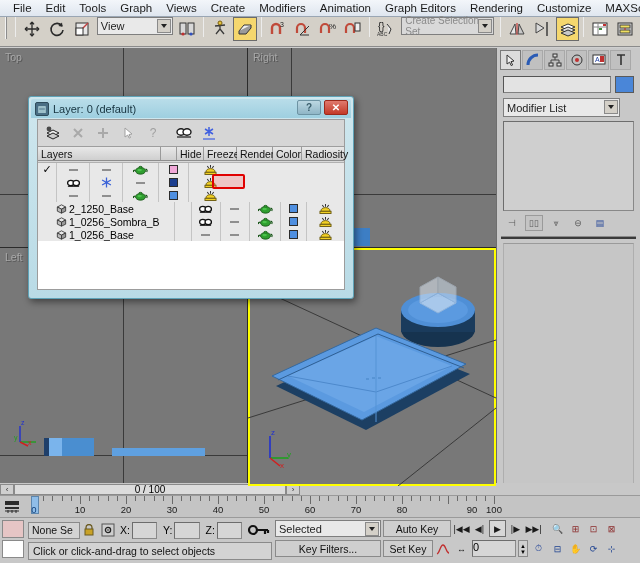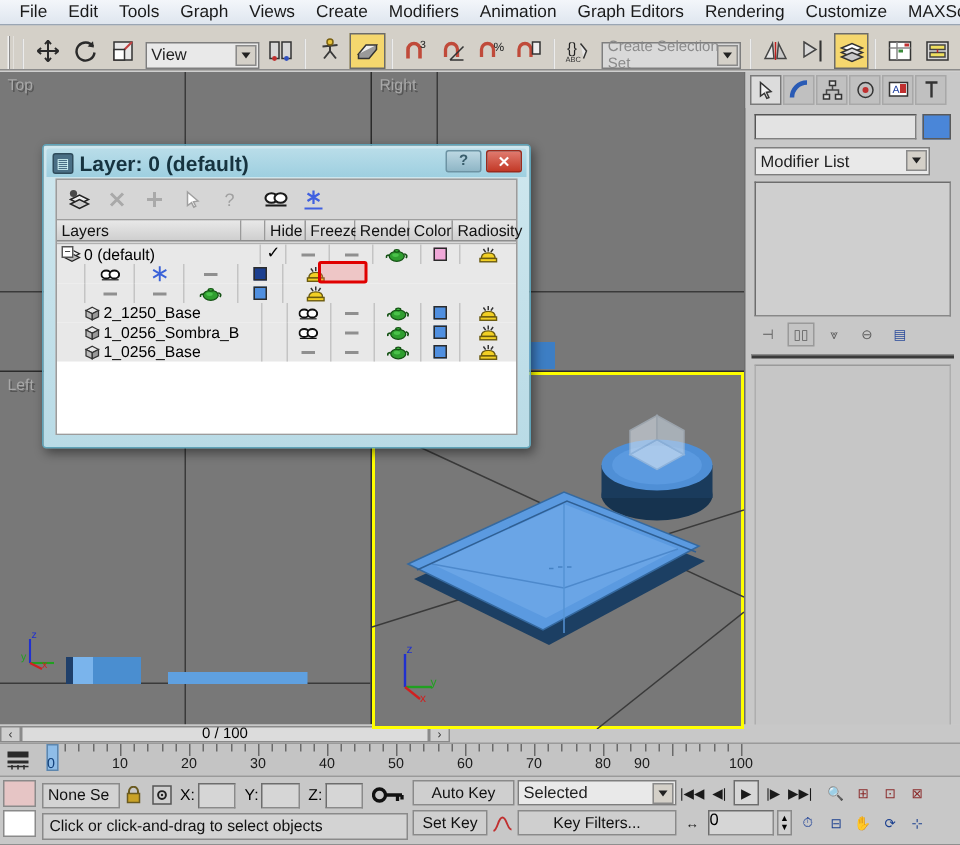--- a/index.html
+++ b/index.html
@@ -25,21 +25,21 @@
     font-size: 11.5px;
     color: #1a1a1a;
     white-space: nowrap;
     cursor: default;
   }
   
   #toolbar {
     height: 30px;
     background: #d4d0c8;
     border-bottom: 1px solid #8b8b8b;
-    display:flex; align-items:flex-end;
+    display:flex; align-items:flex-start;
     padding: 0 2px;
     position: relative;
   }
   .tbtn {
     width: 24px; height: 24px;
     margin: 0 1px;
     display:flex; align-items:center; justify-content:center;
     position: relative;
     cursor: default;
     border: 1px solid transparent;
@@ -117,21 +117,21 @@
     box-shadow: 2px 3px 7px rgba(0,0,0,.45);
     z-index: 50;
     padding: 2px;
   }
   #dlg-title { height:19px; display:flex; align-items:center;
     background: linear-gradient(#b9dde9,#9ecfe0);
     border-radius:2px 2px 0 0; padding:0 2px; position:relative;}
   #dlg-icon { width:14px;height:14px;margin:0 4px 0 2px;
      background:#4a6f85; border:1px solid #2f4c5c; border-radius:2px;
      color:#dff; font-size:9px; display:flex;align-items:center;justify-content:center;}
-  #dlg-title .txt{font-size:14px;color:#16333f; font-weight:bold;}
+  #dlg-title .txt{font-size:11px;color:#16333f; font-weight:normal;}
   .tbar-btn{position:absolute; top:1px; height:15px; width:24px;
      display:flex;align-items:center;justify-content:center;
      border:1px solid #6d93a3; border-radius:2px; font-size:10px; font-weight:bold;}
   #dlg-help{ right:30px; background:linear-gradient(#bcd7e2,#8fb6c6); color:#3a5e6c;}
   #dlg-close{ right:3px; background:linear-gradient(#e07a6e,#c33a28); color:#fff;
      border-color:#9b2a1c;}
   #dlg-body { position:absolute; left:8px; top:22px; right:8px; bottom:8px;
      background:#d8d8d8; border:1px solid #9c9c9c; }
   #dlg-tools { height:26px; display:flex; align-items:center; padding-left:4px;
      background:#d6d6d6; }
@@ -537,29 +537,20 @@
       <div class="hc" style="width:19px"></div>
       <div class="hc" style="width:33px">Hide</div>
       <div class="hc" style="width:33px">Freeze</div>
       <div class="hc" style="width:36px">Render</div>
       <div class="hc" style="width:30px">Color</div>
       <div class="hc" style="width:42px;border-right:none">Radiosity</div>
     </div>
 
     <div id="list-body">
         <div class="lrow">
-          <div class="c-name" style="position:relative;padding-left:4px">
-            <span style="position:absolute;left:3px;top:1px;width:8px;height:8px;border:1px solid #555;background:#fff;font-size:7px;line-height:7px;text-align:center;">−</span>
-            <svg width="12" height="10" viewBox="0 0 14 12" style="margin-right:2px">
-              <path d="M1 5l6-3 6 3-6 3z" fill="#eee" stroke="#222"></path>
-              <path d="M1 8l6-3 6 3-6 3z" fill="#bbb" stroke="#222"></path>
-              <circle cx="3" cy="2.6" r="2" fill="#3a6a8a"></circle>
-            </svg>
-            <span>0 (default)</span>
-          </div>
           <div class="c-chk" style="font-size:11px;line-height:13px;">✓</div>
           <div class="c-hide">
             <span class="dash"></span>
           </div>
           <div class="c-freeze">
             <span class="dash"></span>
           </div>
           <div class="c-render">
             <svg width="15" height="10" viewBox="0 0 18 12">
               <ellipse cx="9" cy="7" rx="6" ry="4" fill="#2f9e2f" stroke="#145214"></ellipse>
@@ -828,21 +819,21 @@
       <div class="tick" style="left: 460.8px; height: 5px;"></div>
       <div class="tick" style="left: 470px; height: 8px;"></div>
       <div class="tlabel" style="left: 56px;">10</div>
       <div class="tlabel" style="left: 102px;">20</div>
       <div class="tlabel" style="left: 148px;">30</div>
       <div class="tlabel" style="left: 194px; text-align: center;">40</div>
       <div class="tlabel" style="left: 240px;">50</div>
       <div class="tlabel" style="left: 286px;">60</div>
       <div class="tlabel" style="left: 332px;">70</div>
       <div class="tlabel" style="left: 378px;">80</div>
-      <div class="tlabel" style="left: 404px; text-align: center;">90</div>
+      <div class="tlabel" style="left: 448px; text-align: center;">90</div>
       <div class="tlabel" style="left: 470px;">100</div>
       <div id="tb-cursor" style="left: 7px;"></div>
       <div class="tlabel" style="left: 10px; color: rgb(18, 64, 122);">0</div>
     </div>
 </div>
 
 <div id="statusbar">
   <div class="sb-swatches">
     <div class="sb-sw" style="background:#e6c5c5"></div>
     <div class="sb-sw" style="background:#ffffff"></div>
@@ -871,37 +862,37 @@
       <div class="coordfield"></div>
       <div style="width:26px;display:flex;align-items:center;justify-content:center">
         <svg width="22" height="14" viewBox="0 0 22 14">
             <circle cx="5" cy="7" r="4" fill="none" stroke="#111" stroke-width="2.2"></circle>
             <path d="M9 7h11M17 7v4M20 7v3" stroke="#111" stroke-width="2.2"></path>
           </svg>
       </div>
     </div>
     <div id="promptline">Click or click-and-drag to select objects</div>
   </div>
+  <div style="width:108px;padding:2px 1px">
+    <div class="combo" style="height:17px;margin-bottom:3px">
+      <span>Selected</span>
+      <span class="arrow"></span>
+    </div>
+    <div class="keybtn">Key Filters...</div>
+  </div>
   <div style="width:70px;padding:2px 1px">
     <div class="keybtn" style="margin-bottom:3px">Auto Key</div>
     <div style="display:flex;align-items:center;gap:2px">
       <div class="keybtn" style="flex:1">Set Key</div>
       <div style="width:16px;display:flex;align-items:center;justify-content:center">
         <svg width="14" height="14" viewBox="0 0 14 14">
             <path d="M1 12c3-1 3-9 6-9s3 8 6 8" stroke="#c03030" fill="none" stroke-width="1.3"></path>
           </svg>
       </div>
     </div>
-  </div>
-  <div style="width:108px;padding:2px 1px">
-    <div class="combo" style="height:17px;margin-bottom:3px">
-      <span>Selected</span>
-      <span class="arrow"></span>
-    </div>
-    <div class="keybtn">Key Filters...</div>
   </div>
   <div style="width:96px;padding:2px 1px">
     <div style="display:flex;align-items:center;gap:1px;margin-bottom:3px">
       <div class="navbtn">|◀◀</div>
       <div class="navbtn">◀|</div>
       <div class="navbtn box">▶</div>
       <div class="navbtn">|▶</div>
       <div class="navbtn">▶▶|</div>
     </div>
     <div style="display:flex;align-items:center;gap:2px">

